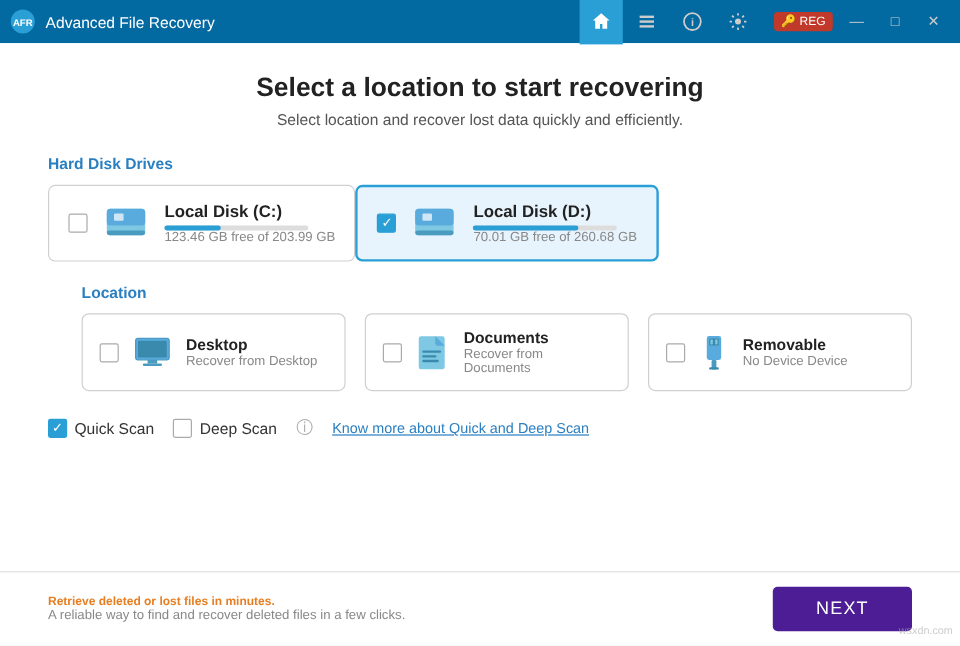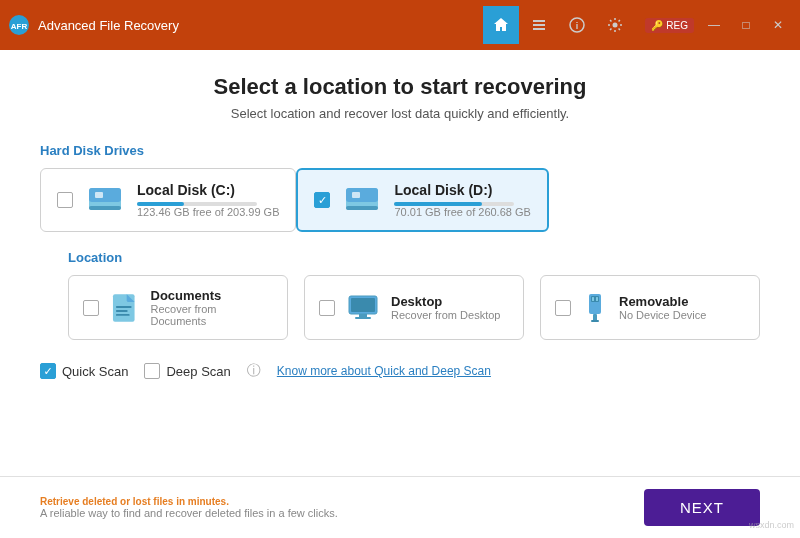--- a/index.html
+++ b/index.html
@@ -8,22 +8,22 @@
       background: #f0f4f8;
       width: 800px;
       height: 538px;
       overflow: hidden;
       display: flex;
       flex-direction: column;
     }
 
     
     .titlebar {
-      background: #c2410c;
-      height: 50px;
+      background: #0369a1;
+      height: 36px;
       display: flex;
       align-items: center;
       padding: 0 8px;
       flex-shrink: 0;
     }
     .titlebar-logo {
       width: 22px;
       height: 22px;
       margin-right: 8px;
     }
@@ -402,45 +402,45 @@
 
     </div>
   </div>
 
   <div class="location-section">
     <div class="section-label">Location</div>
     <div class="location-grid">
 
       <div class="location-card">
         <div class="loc-checkbox"></div>
+        <svg width="32" height="28" viewBox="0 0 32 28">
+          <rect x="2" y="2" width="28" height="18" rx="2" fill="#5aabdd"></rect>
+          <rect x="2" y="2" width="28" height="18" rx="2" fill="none" stroke="#4a9bbf" stroke-width="1"></rect>
+          <rect x="12" y="20" width="8" height="3" fill="#4a9bbf"></rect>
+          <rect x="8" y="23" width="16" height="2" rx="1" fill="#4a9bbf"></rect>
+          <rect x="4" y="4" width="24" height="14" rx="1" fill="#3a8aad"></rect>
+        </svg>
+        <div class="loc-info">
+          <div class="loc-name">Desktop</div>
+          <div class="loc-desc">Recover from Desktop</div>
+        </div>
+      </div>
+
+      <div class="location-card">
+        <div class="loc-checkbox"></div>
         <svg width="28" height="32" viewBox="0 0 28 32">
           <rect x="2" y="2" width="22" height="28" rx="2" fill="#7ec8e3"></rect>
           <path d="M16 2l8 8h-6a2 2 0 01-2-2V2z" fill="#5aabdd"></path>
           <rect x="5" y="14" width="16" height="2" rx="1" fill="#3a8aad"></rect>
           <rect x="5" y="18" width="12" height="2" rx="1" fill="#3a8aad"></rect>
           <rect x="5" y="22" width="14" height="2" rx="1" fill="#3a8aad"></rect>
         </svg>
         <div class="loc-info">
           <div class="loc-name">Documents</div>
           <div class="loc-desc">Recover from Documents</div>
-        </div>
-      </div>
-
-      <div class="location-card">
-        <div class="loc-checkbox"></div>
-        <svg width="32" height="28" viewBox="0 0 32 28">
-          <rect x="2" y="2" width="28" height="18" rx="2" fill="#5aabdd"></rect>
-          <rect x="2" y="2" width="28" height="18" rx="2" fill="none" stroke="#4a9bbf" stroke-width="1"></rect>
-          <rect x="12" y="20" width="8" height="3" fill="#4a9bbf"></rect>
-          <rect x="8" y="23" width="16" height="2" rx="1" fill="#4a9bbf"></rect>
-          <rect x="4" y="4" width="24" height="14" rx="1" fill="#3a8aad"></rect>
-        </svg>
-        <div class="loc-info">
-          <div class="loc-name">Desktop</div>
-          <div class="loc-desc">Recover from Desktop</div>
         </div>
       </div>
 
       <div class="location-card">
         <div class="loc-checkbox"></div>
         <svg width="24" height="32" viewBox="0 0 24 32">
           <rect x="6" y="2" width="12" height="20" rx="2" fill="#5aabdd"></rect>
           <rect x="8" y="4" width="8" height="6" rx="1" fill="#3a8aad"></rect>
           <rect x="9" y="5" width="2" height="4" rx="0.5" fill="#7ec8e3"></rect>
           <rect x="13" y="5" width="2" height="4" rx="0.5" fill="#7ec8e3"></rect>

